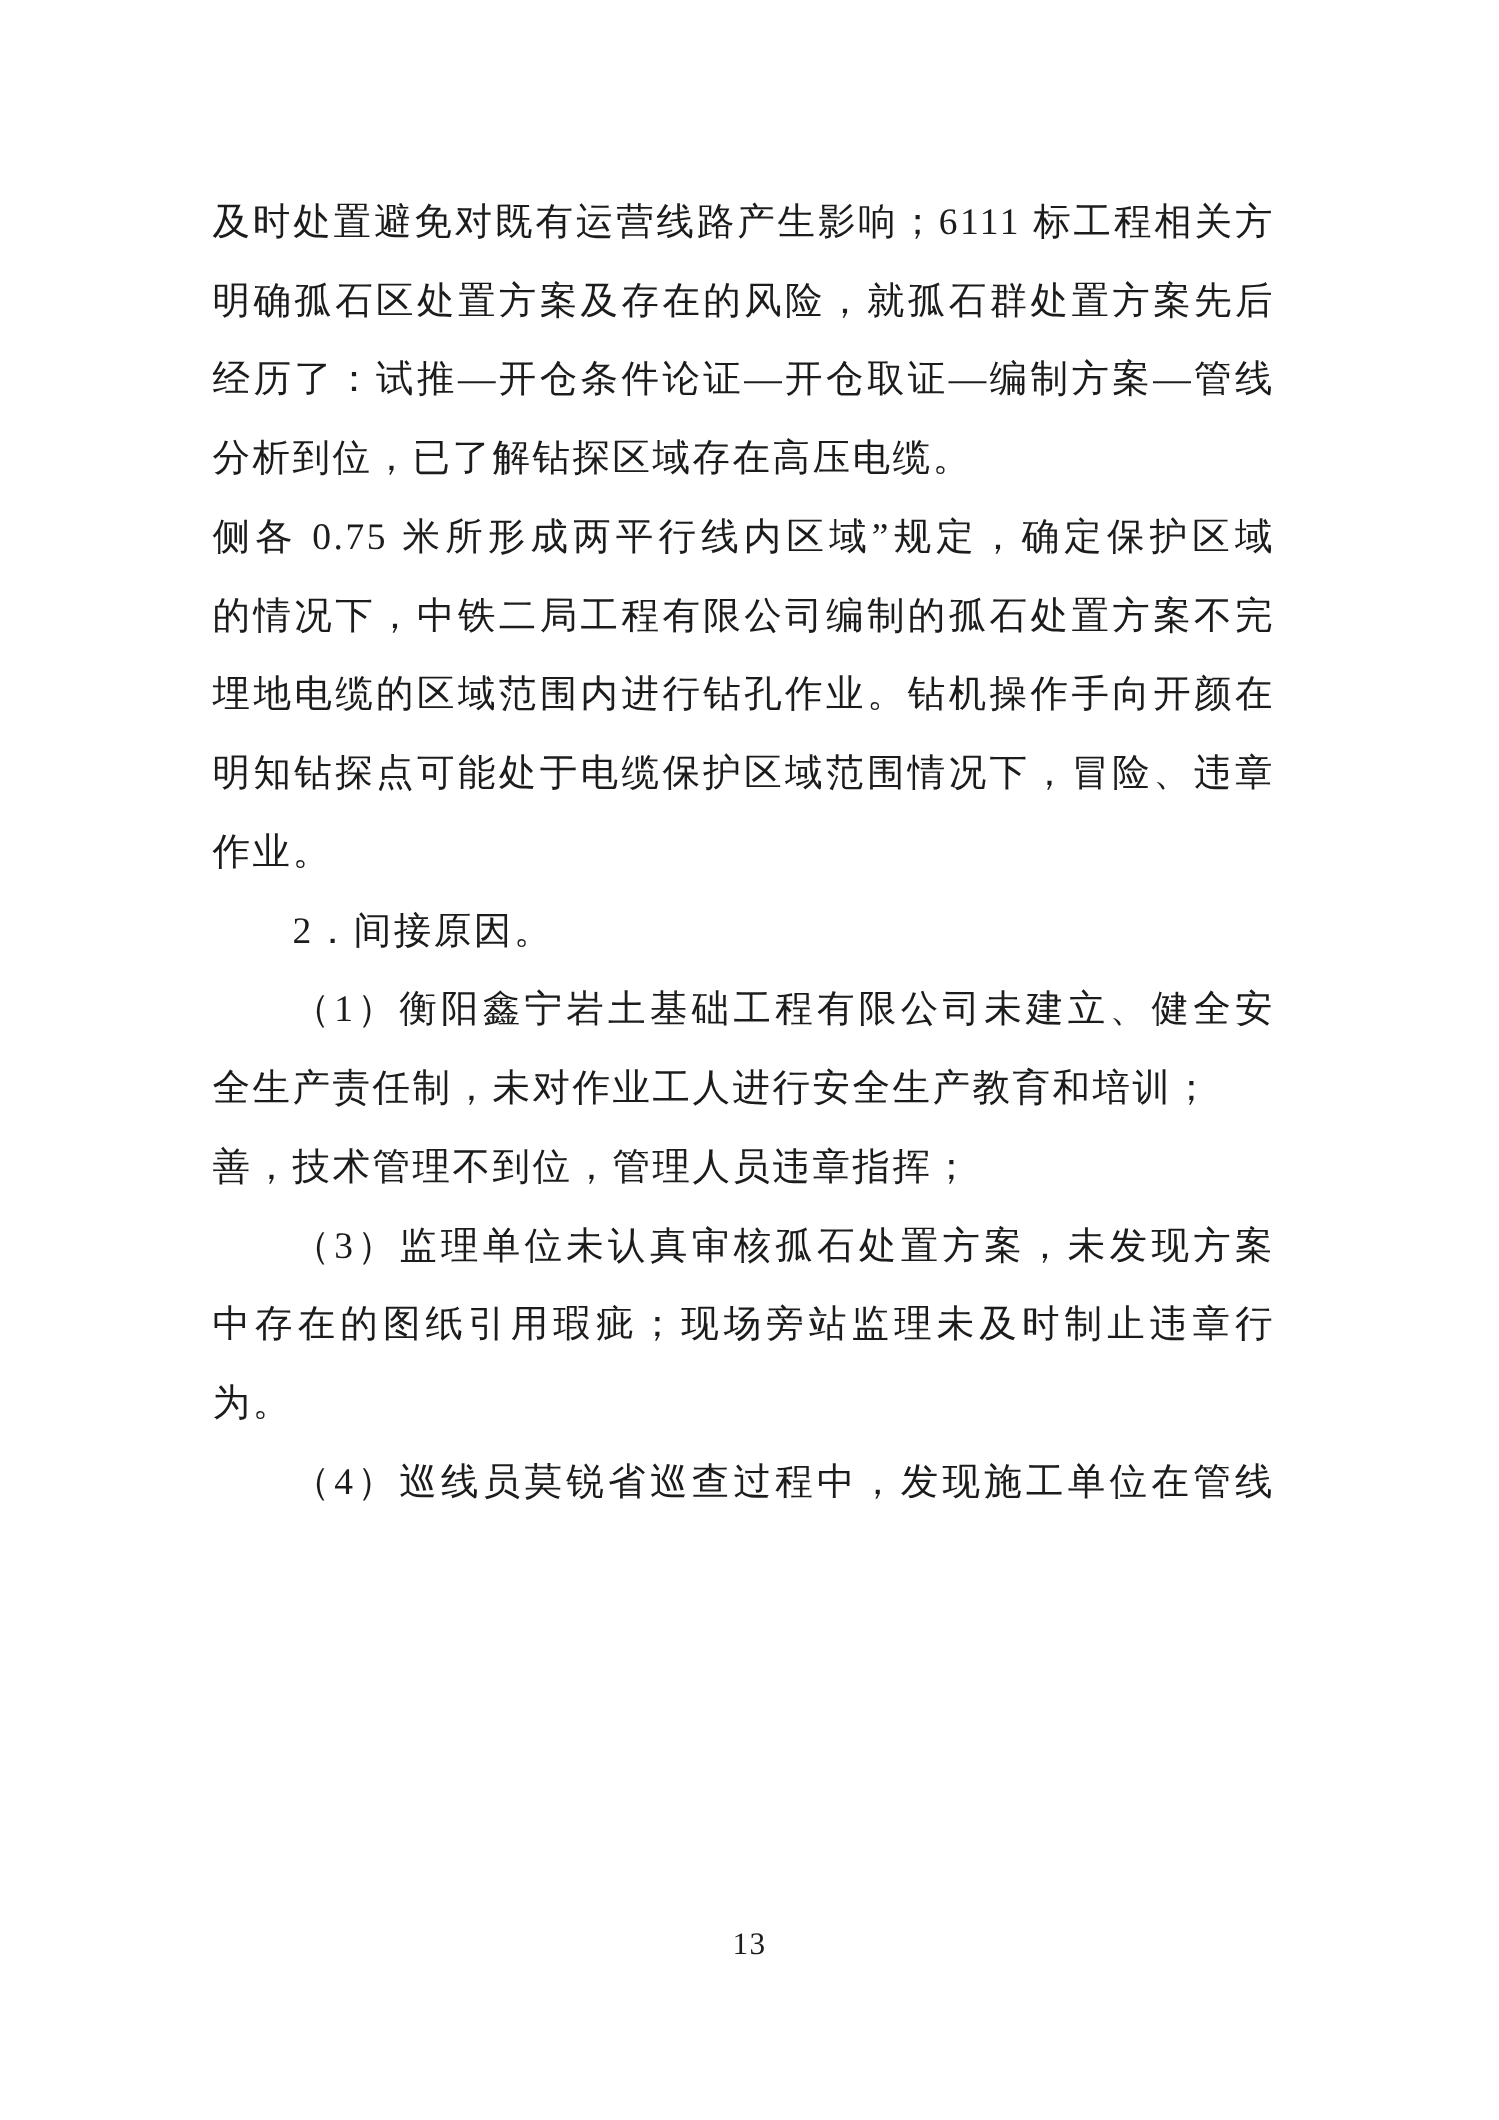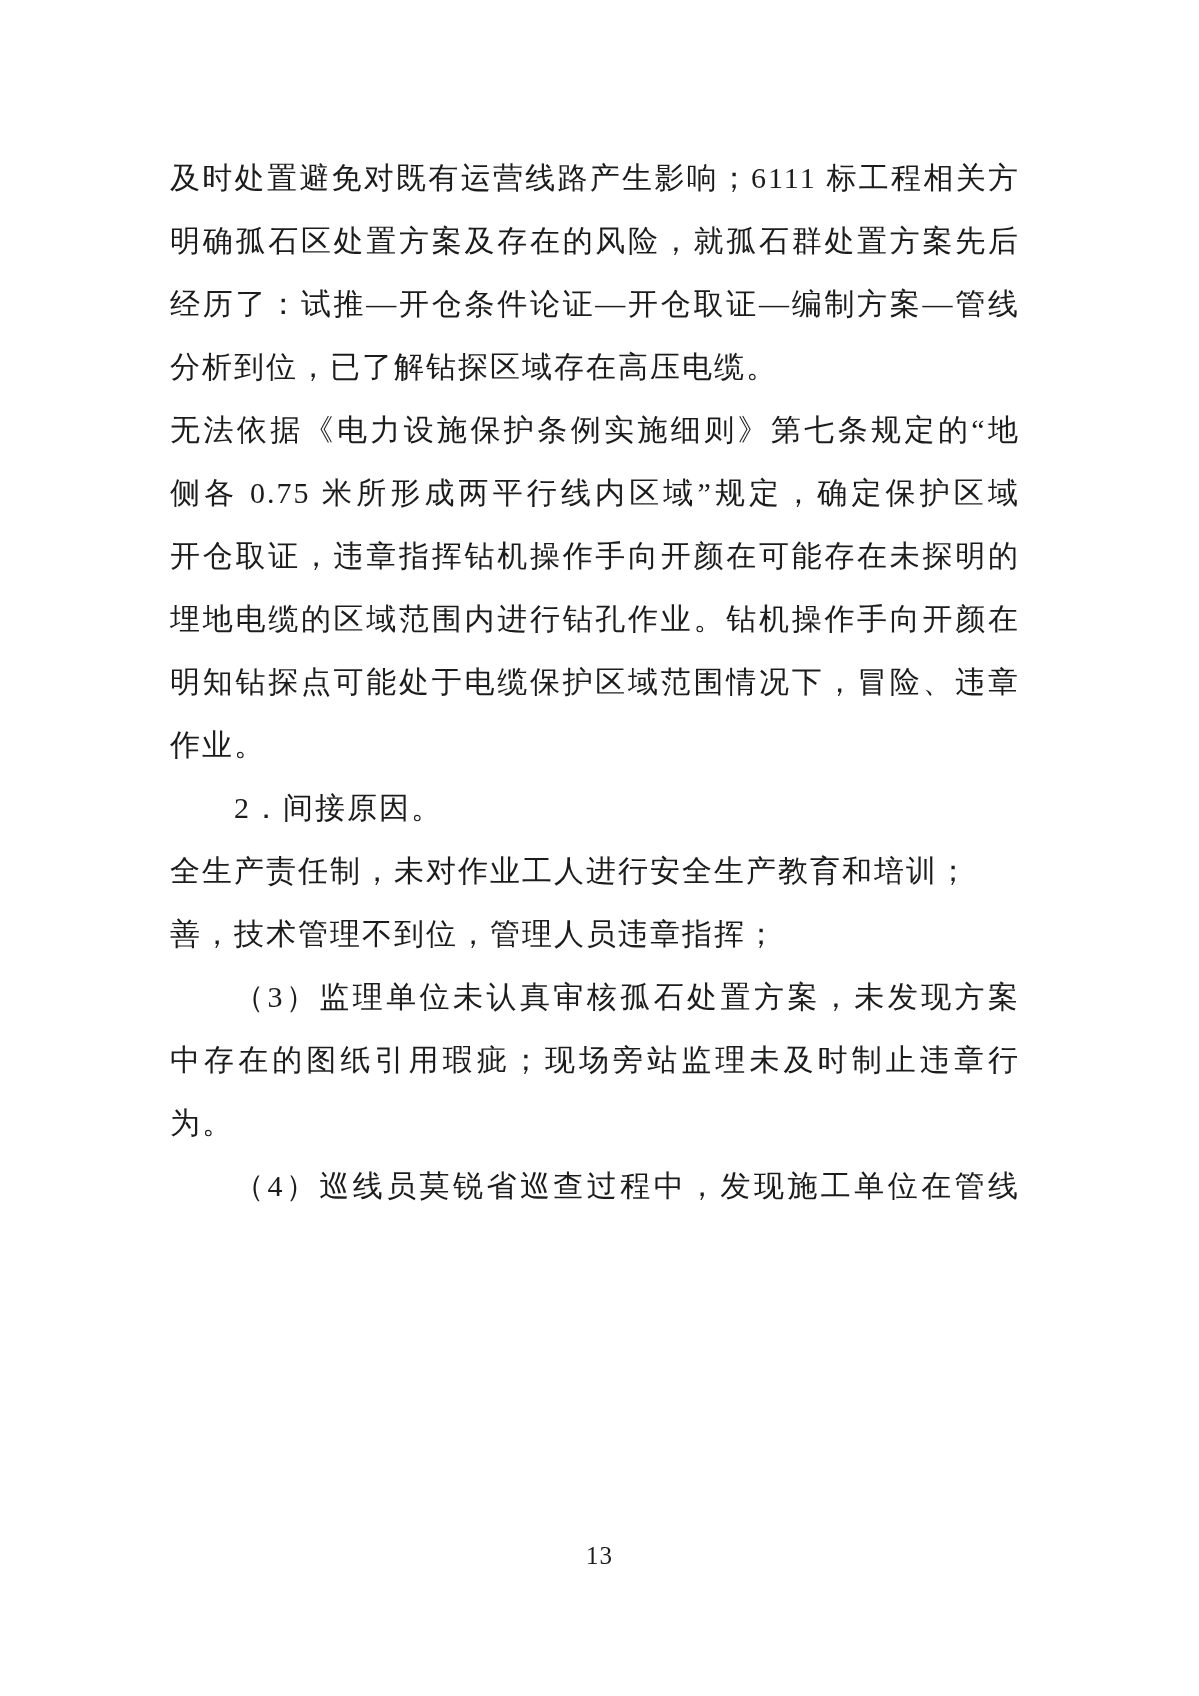--- a/index.html
+++ b/index.html
@@ -55,27 +55,27 @@
 </style>
 </head>
 <body>
 
 <div class="page">
   <div class="content">
     <div class="line jf">及时处置避免对既有运营线路产生影响；6111 标工程相关方</div>
     <div class="line jf">明确孤石区处置方案及存在的风险，就孤石群处置方案先后</div>
     <div class="line jf">经历了：试推—开仓条件论证—开仓取证—编制方案—管线</div>
     <div class="line">分析到位，已了解钻探区域存在高压电缆。</div>
-    <div class="line jf">无法依据《电力设施保护条例实施细则》第七条规定的“地</div>
     <div class="line jf">侧各 0.75 米所形成两平行线内区域”规定，确定保护区域</div>
-    <div class="line jf">开仓取证，违章指挥钻机操作手向开颜在可能存在未探明的</div>
+    <div class="line jf">的情况下，中铁二局工程有限公司编制的孤石处置方案不完</div>
     <div class="line jf">埋地电缆的区域范围内进行钻孔作业。钻机操作手向开颜在</div>
     <div class="line jf">明知钻探点可能处于电缆保护区域范围情况下，冒险、违章</div>
     <div class="line">作业。</div>
     <div class="line ind">2．间接原因。</div>
+    <div class="line jf ind">（1）衡阳鑫宁岩土基础工程有限公司未建立、健全安</div>
     <div class="line">全生产责任制，未对作业工人进行安全生产教育和培训；</div>
     <div class="line">善，技术管理不到位，管理人员违章指挥；</div>
     <div class="line jf ind">（3）监理单位未认真审核孤石处置方案，未发现方案</div>
     <div class="line jf">中存在的图纸引用瑕疵；现场旁站监理未及时制止违章行</div>
     <div class="line">为。</div>
     <div class="line jf ind">（4）巡线员莫锐省巡查过程中，发现施工单位在管线</div>
   </div>
   <div class="page-number">13</div>
 </div>
 

